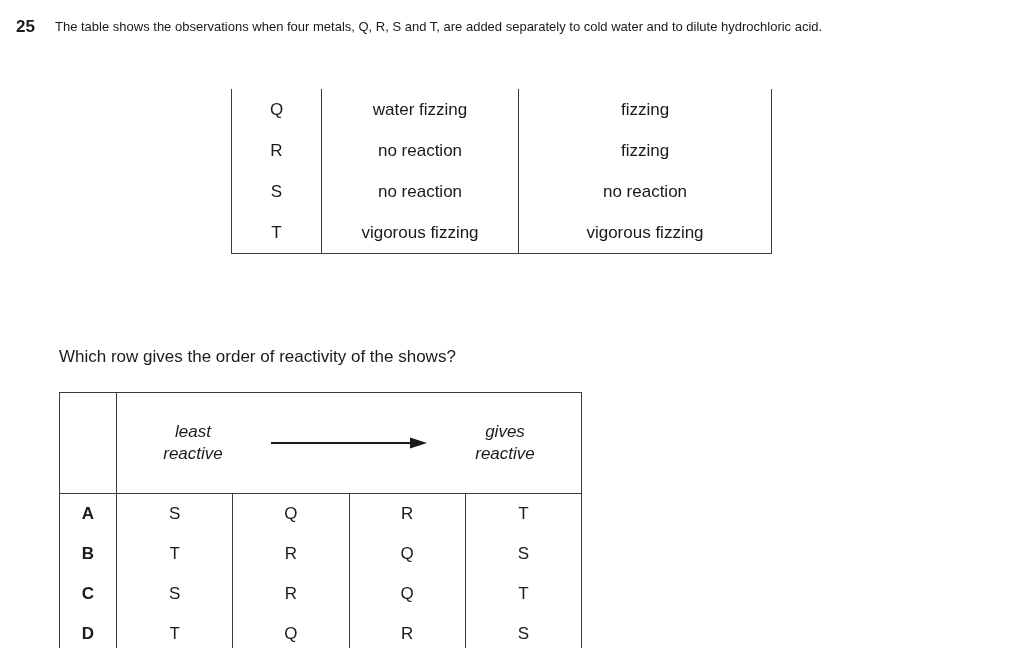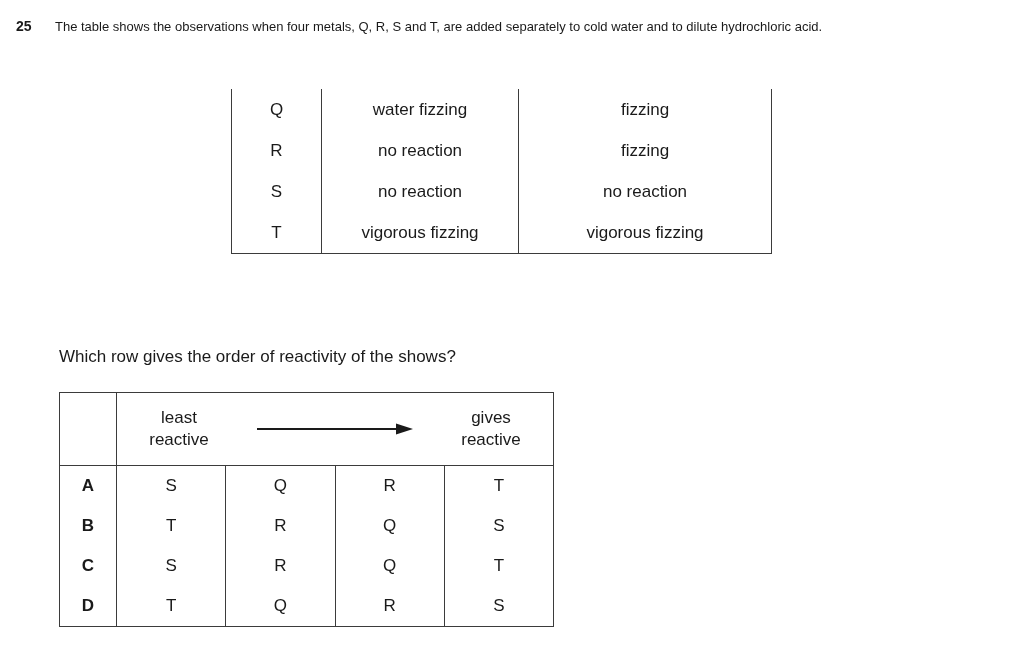--- a/index.html
+++ b/index.html
@@ -21,21 +21,21 @@
   .question-block {
     position: absolute;
     left: 16px;
     top: 14px;
     width: 990px;
     display: flex;
     align-items: flex-start;
   }
   .q-number {
     font-weight: bold;
-    font-size: 14px;
+    font-size: 17px;
     line-height: 25px;
     width: 39px;
     flex: 0 0 39px;
   }
   .q-text {
     font-size: 13px;
     line-height: 25px;
     flex: 1 1 auto;
   }
 
@@ -101,21 +101,22 @@
     padding: 0;
   }
   .ans-table .col-label { width: 56px; }
   .ans-table .col-pos   { width: 108px; }
 
   .ans-table tr.head td {
     height: 68px;
     border-bottom: 1.4px solid #3b3b3b;
   }
   .ans-table tr.head td.scale-cell {
-    padding: 2px;
+    padding: 16px;
+    font-style: italic;
   }
   .ans-table tr.opt td {
     height: 40px;
     border-top: none;
     border-bottom: none;
   }
   .ans-table tr.opt.last td { border-bottom: 1.4px solid #3b3b3b; }
   .ans-table td.label-cell { font-weight: bold; }
 
   

